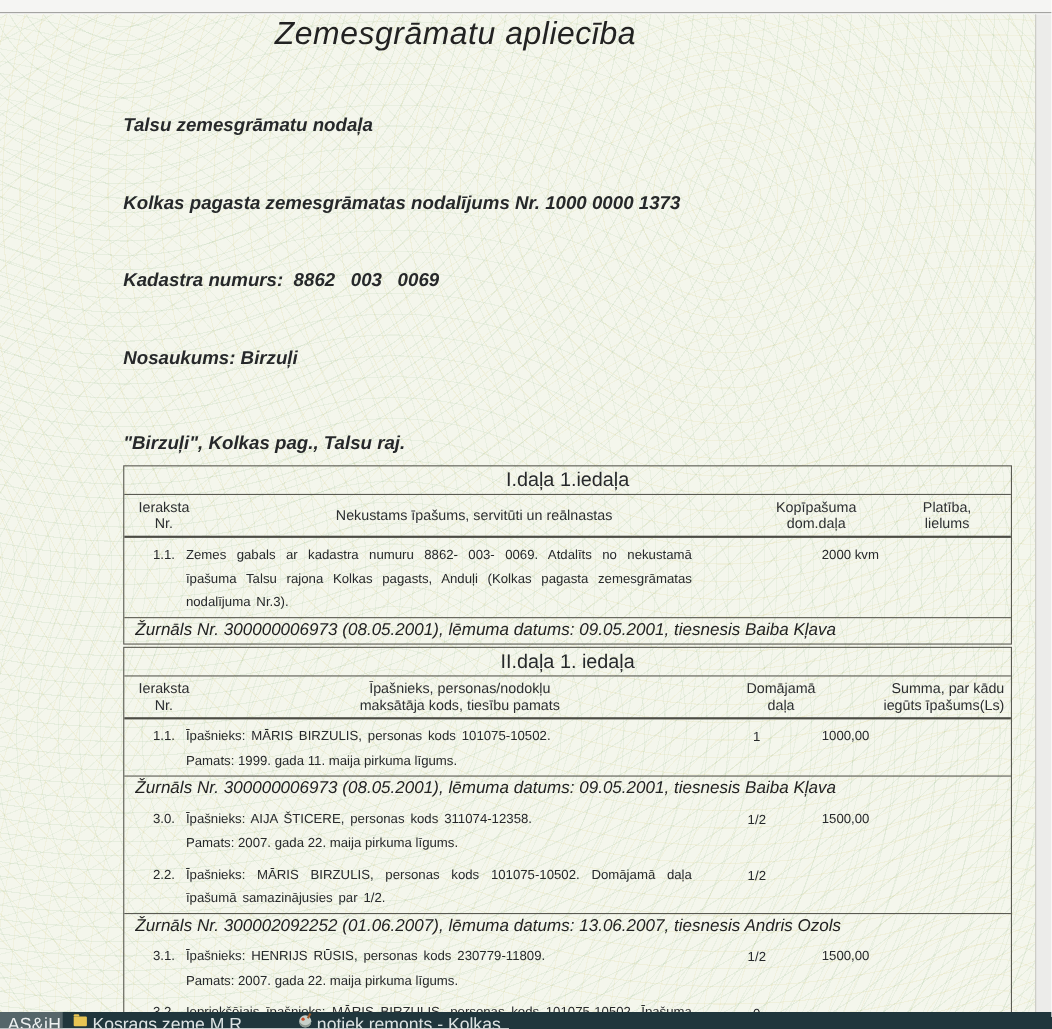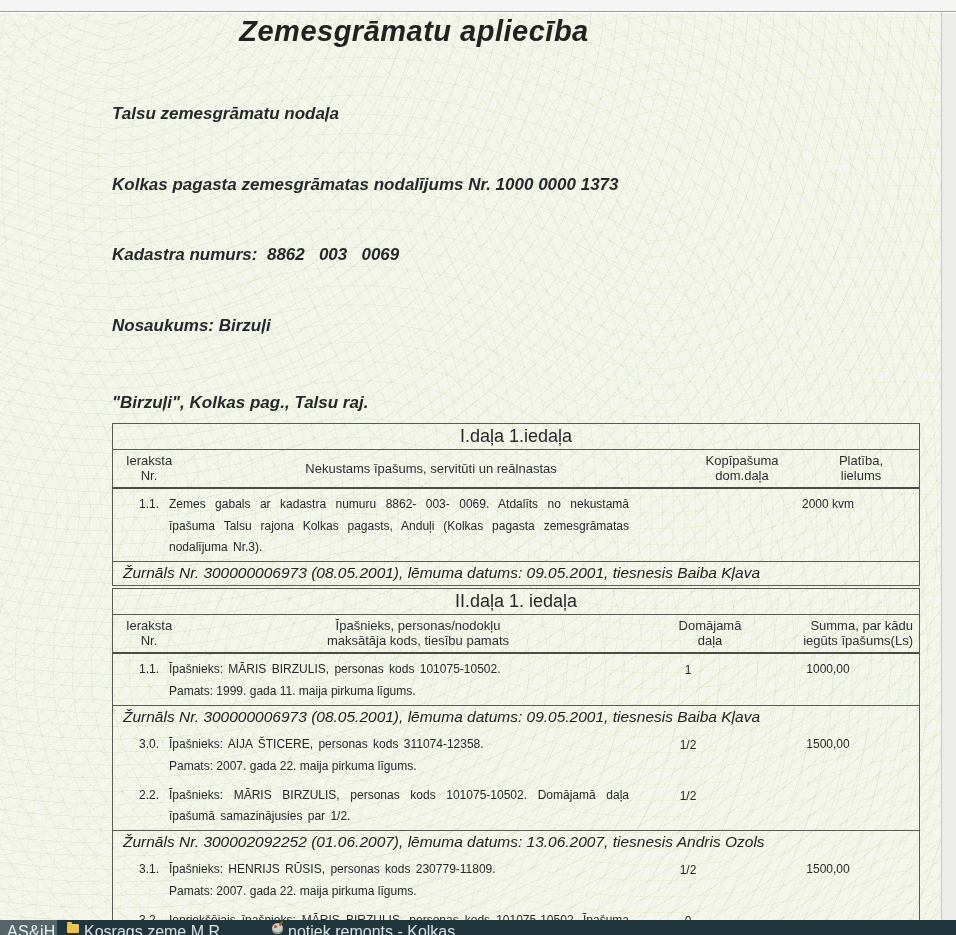--- a/index.html
+++ b/index.html
@@ -20,21 +20,21 @@
       repeating-radial-gradient(circle at 96% 104%, rgba(208,196,110,.10) 0 1px, transparent 1px 14px),
       repeating-radial-gradient(circle at -8% 55%,  rgba(120,168,110,.08) 0 1px, transparent 1px 11px);
     overflow:hidden;
   }
   .right-strip { position:absolute; top:13px; right:0; width:15px; height:907px;
     background:#ececea; border-left:1px solid #c9c9c4; }
 
   .content { margin-left:112px; width:808px; }
 
   .title { margin-top:2px; width:828px; text-align:center;
-    font-size:29px; font-weight:bold; font-style:italic; letter-spacing:.5px; color:#222; }
+    font-size:29px; font-weight:normal; font-style:italic; letter-spacing:.5px; color:#222; }
 
   .hdr { margin-top:7px; font-size:17px; font-weight:bold; font-style:italic;
     line-height:23.5px; white-space:pre-wrap; }
   .address { margin-top:9px; font-size:17px; font-weight:bold; font-style:italic; }
 
   
   .tbl { border:1px solid #5a5a52; margin-top:10px; }
   .tbl2 { margin-top:2px; }
   .tbl-title { text-align:center; font-size:18px; padding:2px 0 2px; border-bottom:1px solid #5a5a52; }
   .cols { display:flex; align-items:center; padding:3px 0 4px; border-bottom:2px solid #4c4c45;
@@ -45,21 +45,21 @@
   .c-share{ flex:0 0 130px; }
   .c-amt  { flex:0 0 112px; padding-right:4px; }
   .tbl2 .c-share { flex:0 0 118px; }
   .tbl2 .c-amt   { flex:0 0 150px; text-align:right; padding-right:6px; }
 
   .row { display:flex; align-items:flex-start; padding:5px 0 2px; font-size:12px; line-height:21.5px; }
   .r-nr   { flex:0 0 52px; text-align:right; padding-right:6px; }
   .r-main { flex:0 0 460px; margin-left:4px; text-align:justify; word-spacing:2px; }
   .r-main p.pamats { text-align:left; word-spacing:normal; margin-top:1px; }
   .r-share{ flex:0 0 118px; text-align:center; padding-top:1px; }
-  .r-amt  { flex:1; text-align:center; padding-right:10px; }
+  .r-amt  { flex:1; text-align:left; padding-right:10px; }
 
   .jline { border-top:1px solid #5a5a52; font-size:15.5px; font-style:italic;
     padding:2px 4px 3px 10px; color:#222; }
 
   
   .taskbar { position:absolute; left:0; bottom:0; width:956px; height:15px;
     background:#20363c; color:#dde4e4; font-size:16px; display:flex;
     align-items:flex-start; overflow:hidden; z-index:5; }
   .task-start { width:57px; height:15px; background:#556569; padding:3px 0 0 7px;
     color:#eef1f1; letter-spacing:.3px; }

